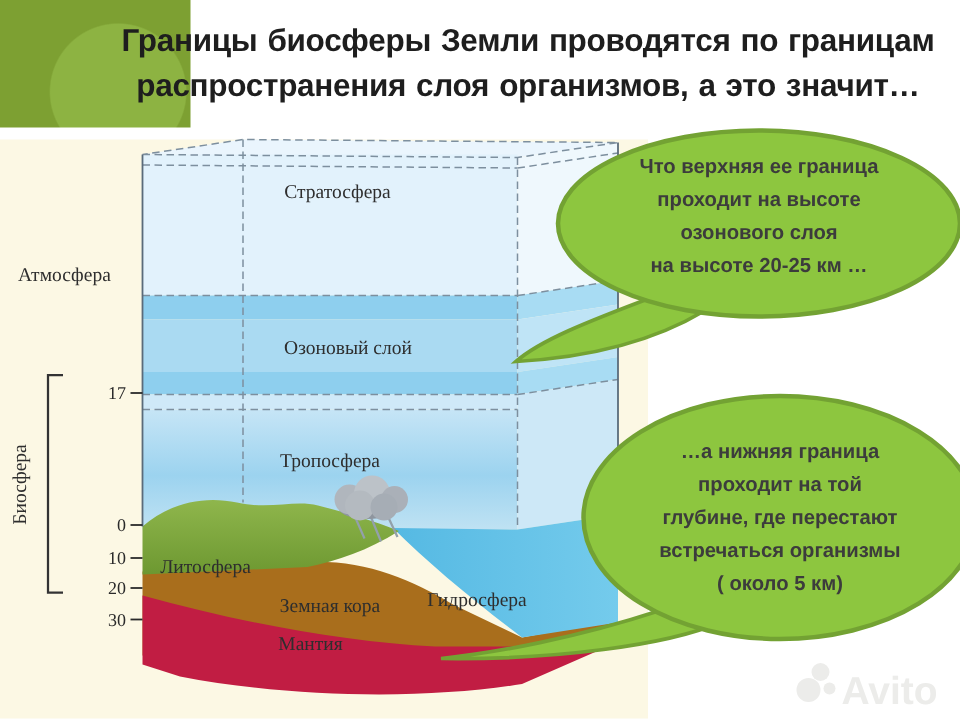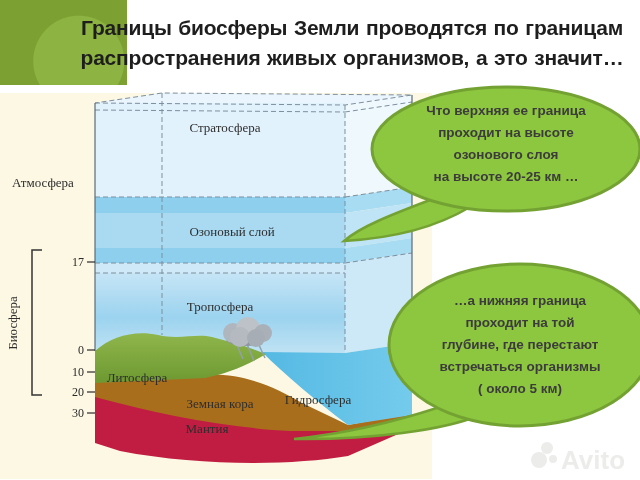--- a/index.html
+++ b/index.html
@@ -31,21 +31,21 @@
   .solid-edge{stroke:#5a6b7a;stroke-width:1.2;fill:none;}
 </style>
 </head>
 <body>
 
 <div class="slide">
 
   <div class="title-green-block"></div>
   <div class="title-bar">
     <div class="title-line">Границы биосферы Земли проводятся по границам</div>
-    <div class="title-line">распространения живых организмов, а это значит…</div>
+    <div class="title-line">распространения слоя организмов, а это значит…</div>
   </div>
 
   <div class="cream-panel"></div>
 
   <svg width="640" height="395" viewBox="0 0 640 395">
 
     <defs>
       <linearGradient id="gTropo" x1="0" y1="0" x2="0" y2="1">
         <stop offset="0%" stop-color="#c6e5f6"></stop>
         <stop offset="55%" stop-color="#9cd3ef"></stop>

